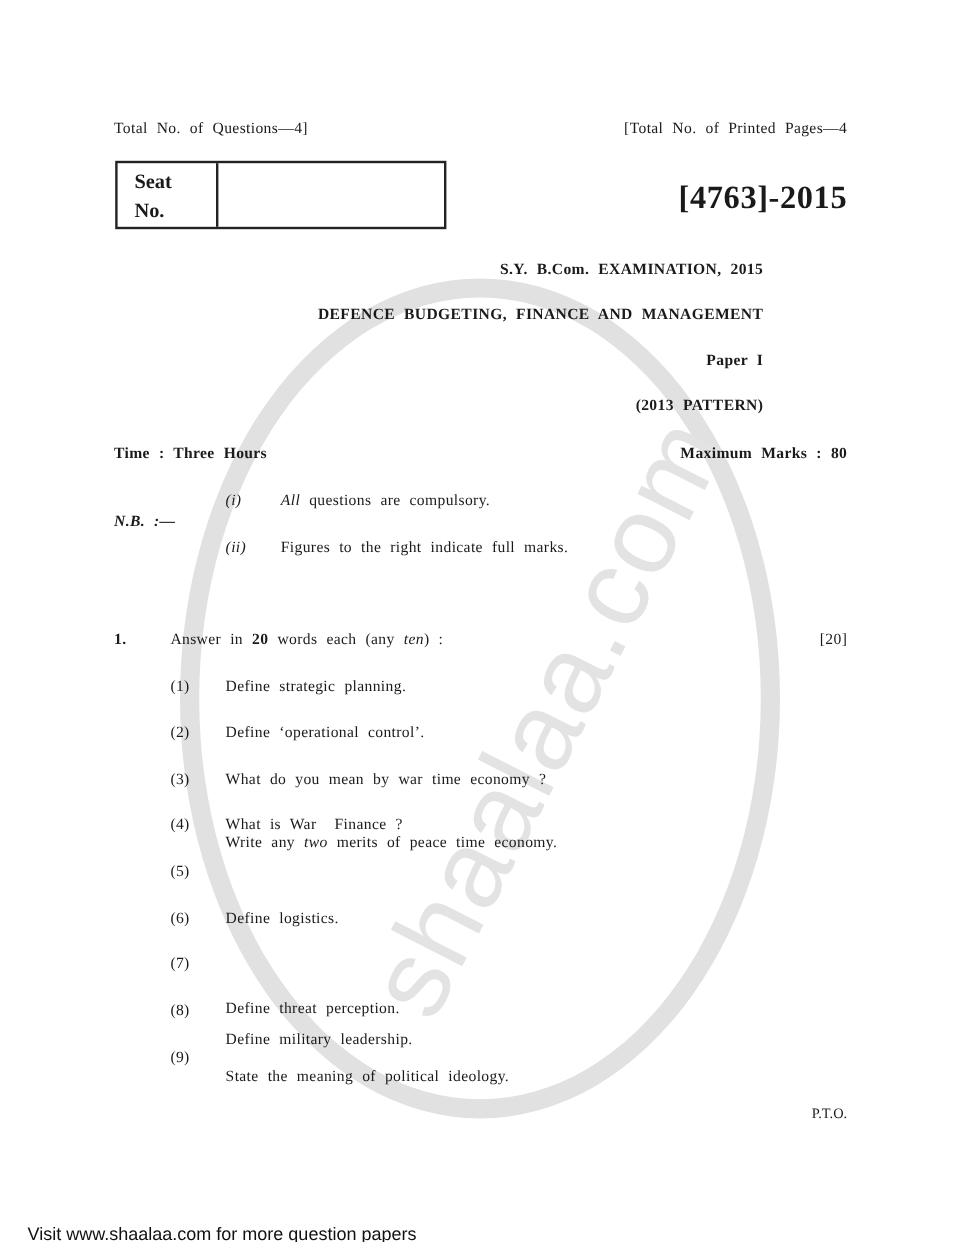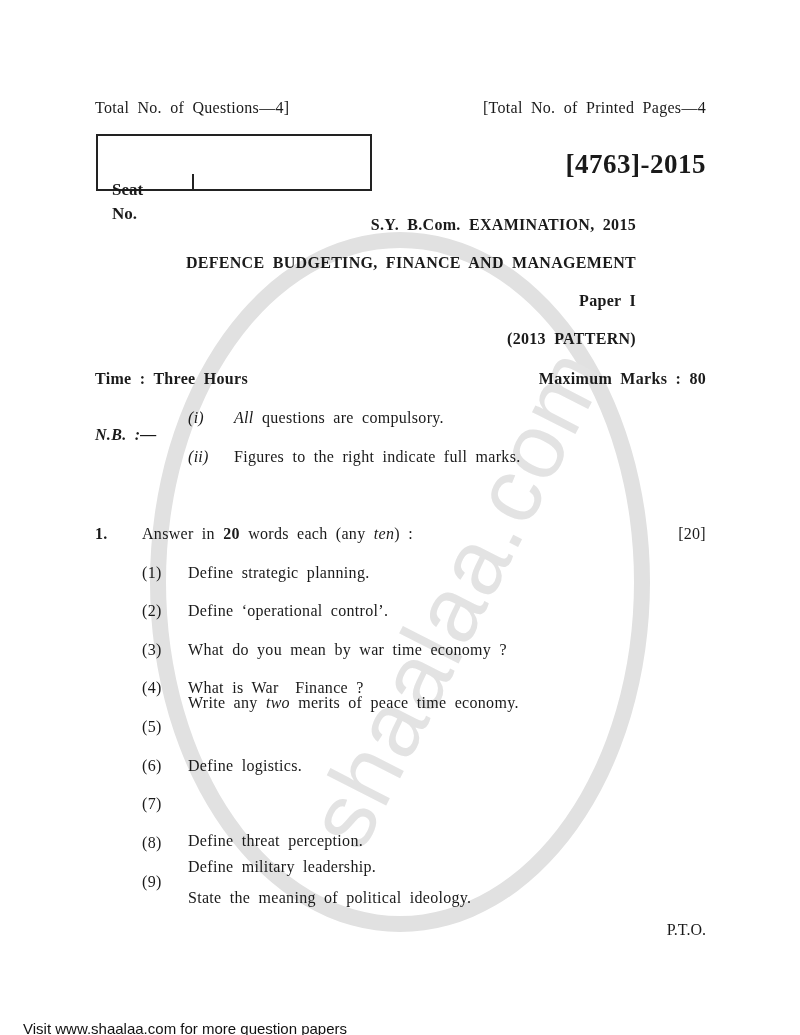--- a/index.html
+++ b/index.html
@@ -2,43 +2,43 @@
 <html><head>
 <meta charset="utf-8">
 <style>
   html, body { margin: 0; padding: 0; }
   body {
     width: 800px; height: 1035px; background: #ffffff; position: relative; overflow: hidden;
     font-family: "DejaVu Serif", "Liberation Serif", serif; color: #1a1a1a;
   }
   .abs { position: absolute; }
   .serif { font-family: "Liberation Serif", "DejaVu Serif", serif; }
-  .t16 { font-size: 16px; letter-spacing: 0.3px; word-spacing: 4px; }
+  .t16 { font-size: 13px; letter-spacing: 0.3px; word-spacing: 4px; }
   .bold { font-weight: bold; }
   .ital { font-style: italic; }
 
   
   .wm-ellipse {
     position: absolute; left: 150px; top: 232px; width: 500px; height: 700px;
     border: 16px solid #e1e1e1; border-radius: 50%; box-sizing: border-box; z-index: 0;
   }
   .wm-text {
     position: absolute; left: 185px; top: 545px; transform: rotate(-63deg);
     transform-origin: center center; font-family: "Liberation Sans", "DejaVu Sans", sans-serif;
     font-size: 92px; color: #e3e3e3; white-space: nowrap; z-index: 0; letter-spacing: 2px;
   }
   .content { position: relative; z-index: 1; }
 
   .seat-box {
     position: absolute; left: 96px; top: 134px; width: 276px; height: 57px;
     border: 2px solid #222; box-sizing: border-box; display: flex;
   }
   .seat-label {
-    width: 96px; border-right: 2px solid #222; box-sizing: border-box;
-    font-weight: bold; font-size: 17px; line-height: 24px; padding: 4px 0 0 14px; margin-top: 38px;
+    width: 84px; border-right: 2px solid #222; box-sizing: border-box;
+    font-weight: bold; font-size: 17px; line-height: 24px; padding: 4px 0 0 14px;
   }
   .seat-field { flex: 1; }
   .code { font-size: 27px; font-weight: bold; letter-spacing: 0.5px; }
   .center { left: 0; width: 636px; text-align: right; }
   .q-num { left: 142px; }
   .q-text { left: 188px; }
   .footer {
     position: absolute; left: 23px; top: 1000px; font-family: "Liberation Sans", "DejaVu Sans", sans-serif;
     font-size: 15px; color: #111; margin-top: 20px;
   }
@@ -102,16 +102,16 @@
 
   <div class="abs t16 serif q-num" style="top:795px;">(7)</div>
   <div class="abs t16 serif q-text" style="top:832px;">Define threat perception.</div>
 
   <div class="abs t16 serif q-num" style="top:834px;">(8)</div>
   <div class="abs t16 serif q-text" style="top:834px;margin-top:24px;">Define military leadership.</div>
 
   <div class="abs t16 serif q-num" style="top:873px;">(9)</div>
   <div class="abs t16 serif q-text" style="top:873px;margin-top:16px;">State the meaning of political ideology.</div>
 
-  <div class="abs serif" style="right:94px; top:921px; font-size:16px;">P.T.O.</div>
+  <div class="abs serif" style="right:94px; top:921px; font-size:12px;">P.T.O.</div>
 
   <div class="footer">Visit www.shaalaa.com for more question papers</div>
 </div>
 
 </body></html>

